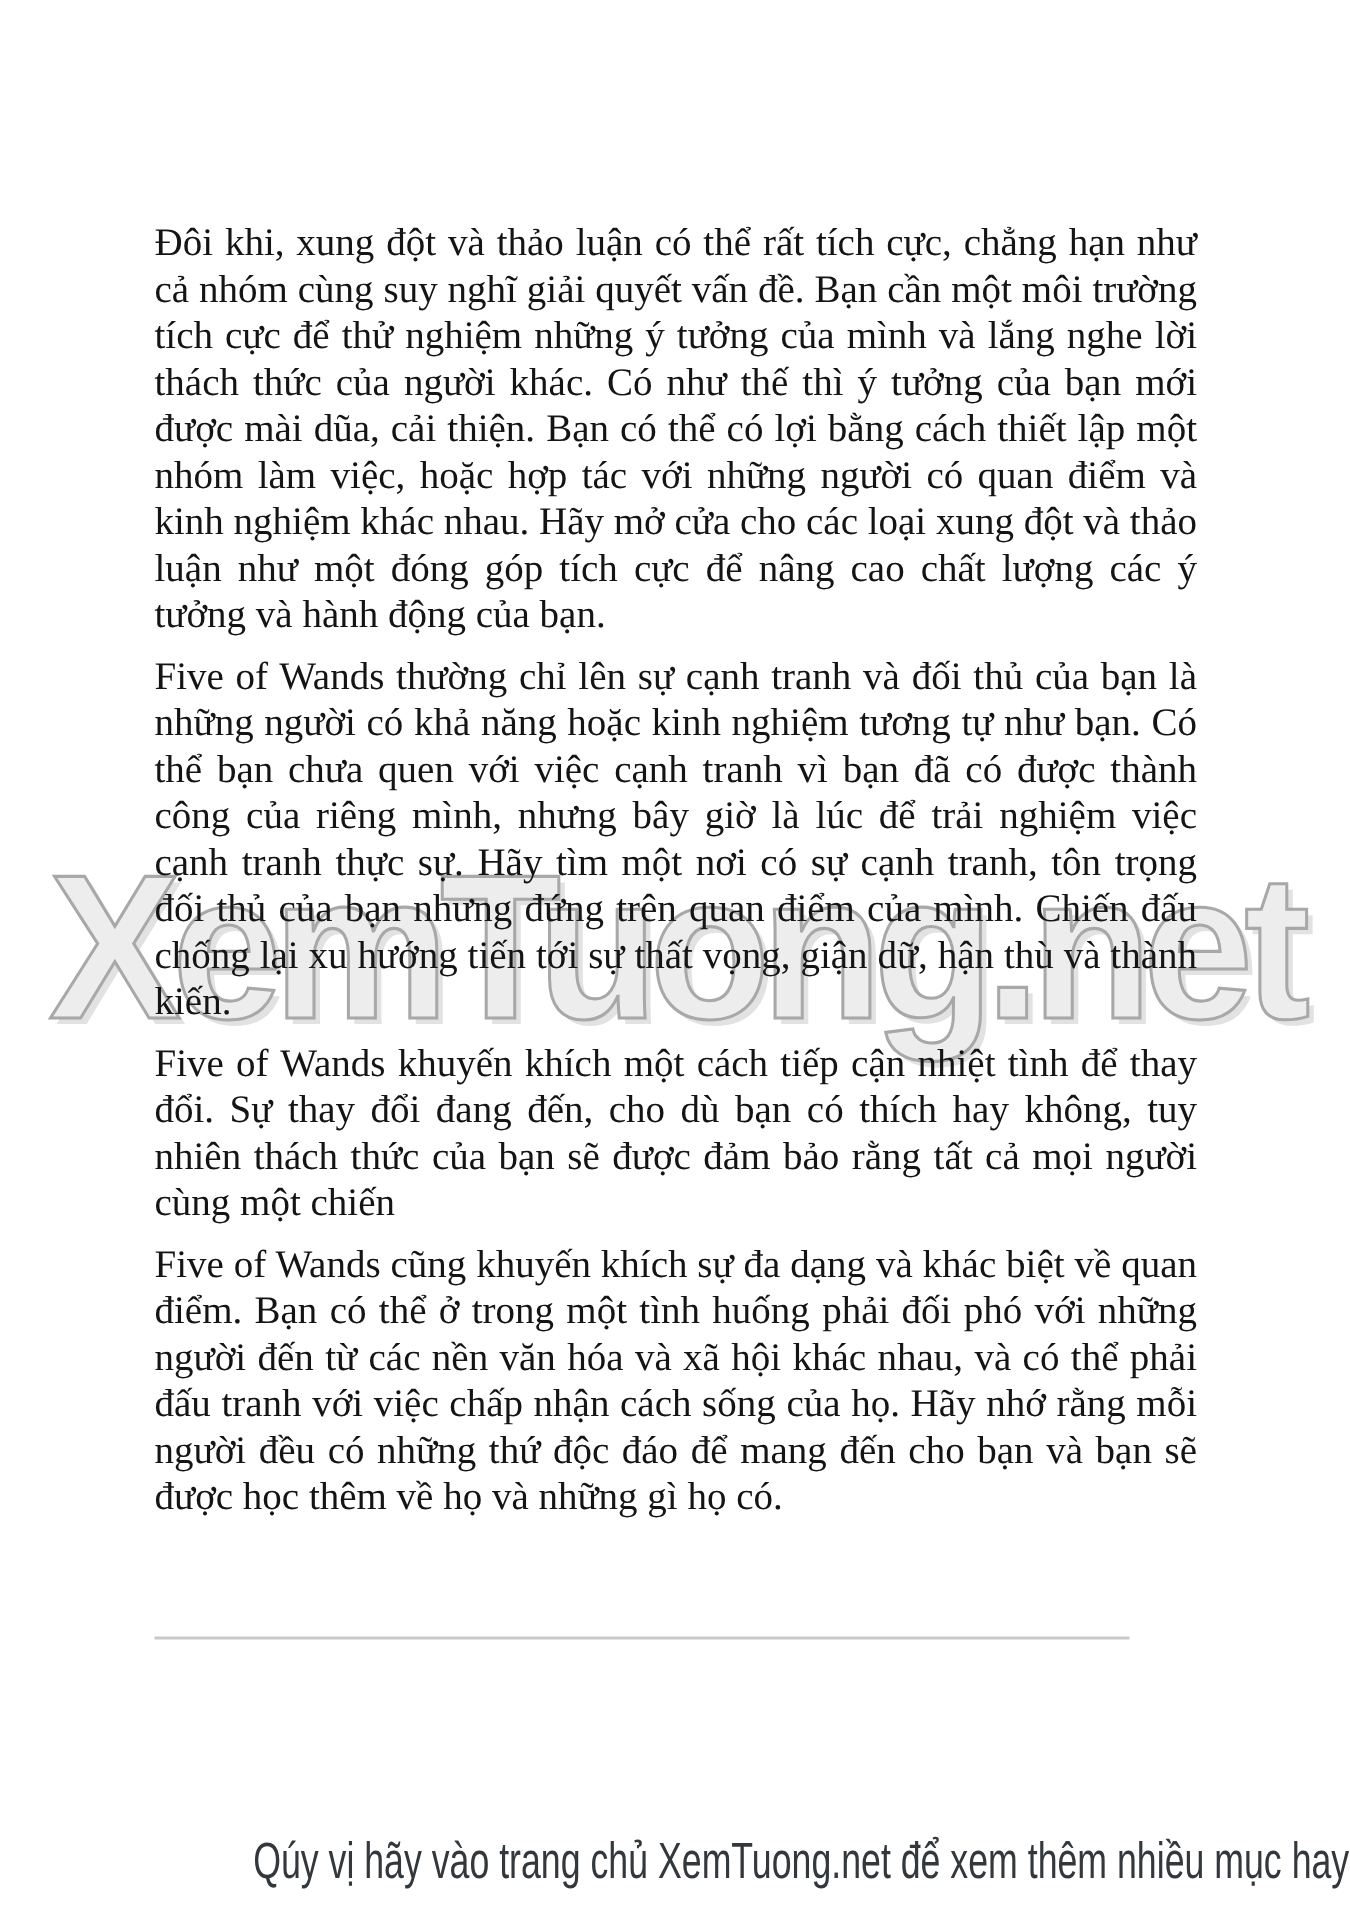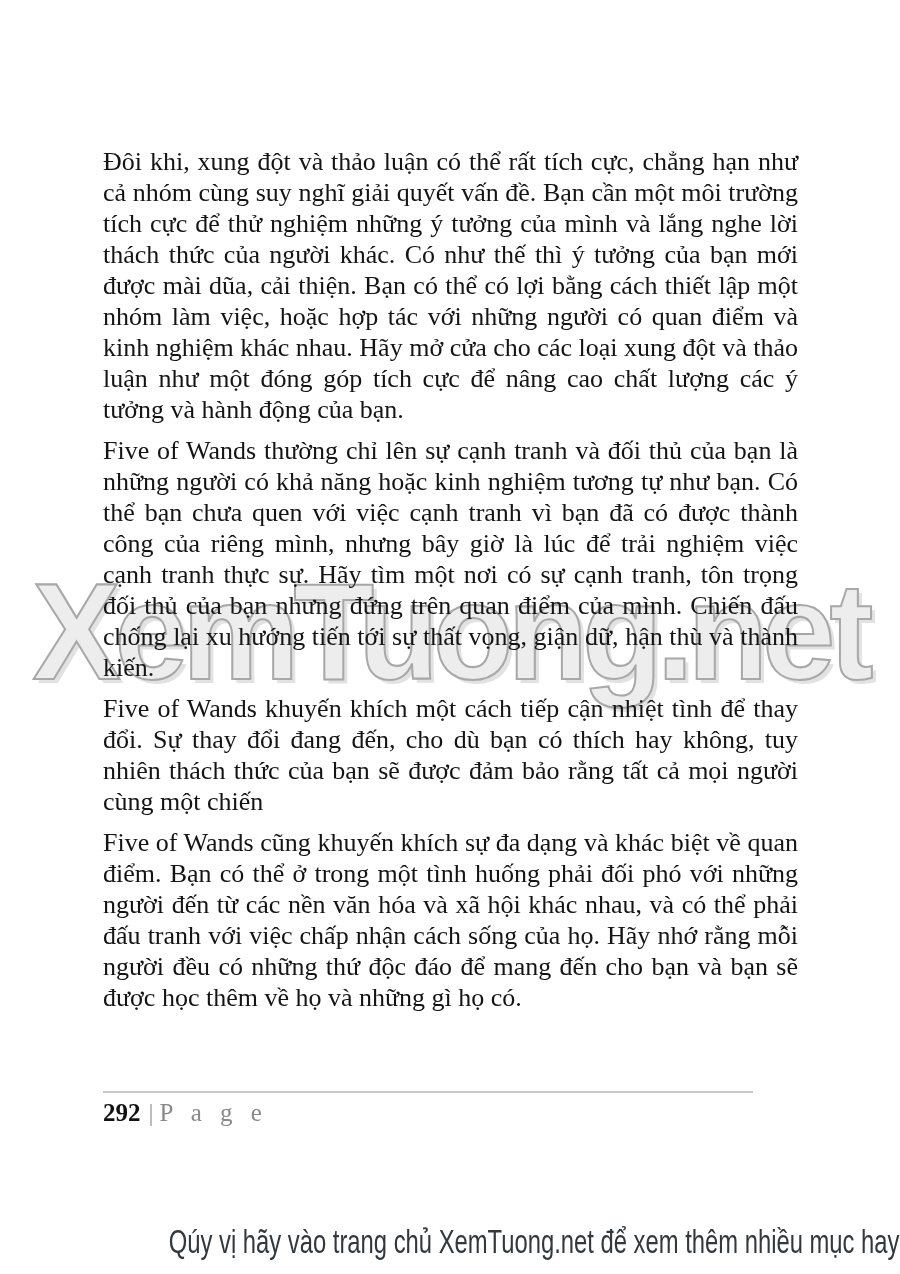--- a/index.html
+++ b/index.html
@@ -93,21 +93,18 @@
 
   <div class="text-block">
     <p>Đôi khi, xung đột và thảo luận có thể rất tích cực, chẳng hạn như cả nhóm cùng suy nghĩ giải quyết vấn đề. Bạn cần một môi trường tích cực để thử nghiệm những ý tưởng của mình và lắng nghe lời thách thức của người khác. Có như thế thì ý tưởng của bạn mới được mài dũa, cải thiện. Bạn có thể có lợi bằng cách thiết lập một nhóm làm việc, hoặc hợp tác với những người có quan điểm và kinh nghiệm khác nhau. Hãy mở cửa cho các loại xung đột và thảo luận như một đóng góp tích cực để nâng cao chất lượng các ý tưởng và hành động của bạn.</p>
     <p>Five of Wands thường chỉ lên sự cạnh tranh và đối thủ của bạn là những người có khả năng hoặc kinh nghiệm tương tự như bạn. Có thể bạn chưa quen với việc cạnh tranh vì bạn đã có được thành công của riêng mình, nhưng bây giờ là lúc để trải nghiệm việc cạnh tranh thực sự. Hãy tìm một nơi có sự cạnh tranh, tôn trọng đối thủ của bạn nhưng đứng trên quan điểm của mình. Chiến đấu chống lại xu hướng tiến tới sự thất vọng, giận dữ, hận thù và thành kiến.</p>
     <p>Five of Wands khuyến khích một cách tiếp cận nhiệt tình để thay đổi. Sự thay đổi đang đến, cho dù bạn có thích hay không, tuy nhiên thách thức của bạn sẽ được đảm bảo rằng tất cả mọi người cùng một chiến</p>
     <p>Five of Wands cũng khuyến khích sự đa dạng và khác biệt về quan điểm. Bạn có thể ở trong một tình huống phải đối phó với những người đến từ các nền văn hóa và xã hội khác nhau, và có thể phải đấu tranh với việc chấp nhận cách sống của họ. Hãy nhớ rằng mỗi người đều có những thứ độc đáo để mang đến cho bạn và bạn sẽ được học thêm về họ và những gì họ có.</p>
   </div>
 
   <div class="pagenum-rule"></div>
 
-  <div class="pagenum-row">
-    <span class="pagenum-number">292</span><span class="pagenum-sep">|</span><span class="pagenum-label">P a g e</span>
-  </div>
 
   <div class="bottom-footer">
     <span class="footer-text">Qúy vị hãy vào trang chủ XemTuong.net để xem thêm nhiều mục hay khác</span>
   </div>
 
 </div>
 
 </body></html>

